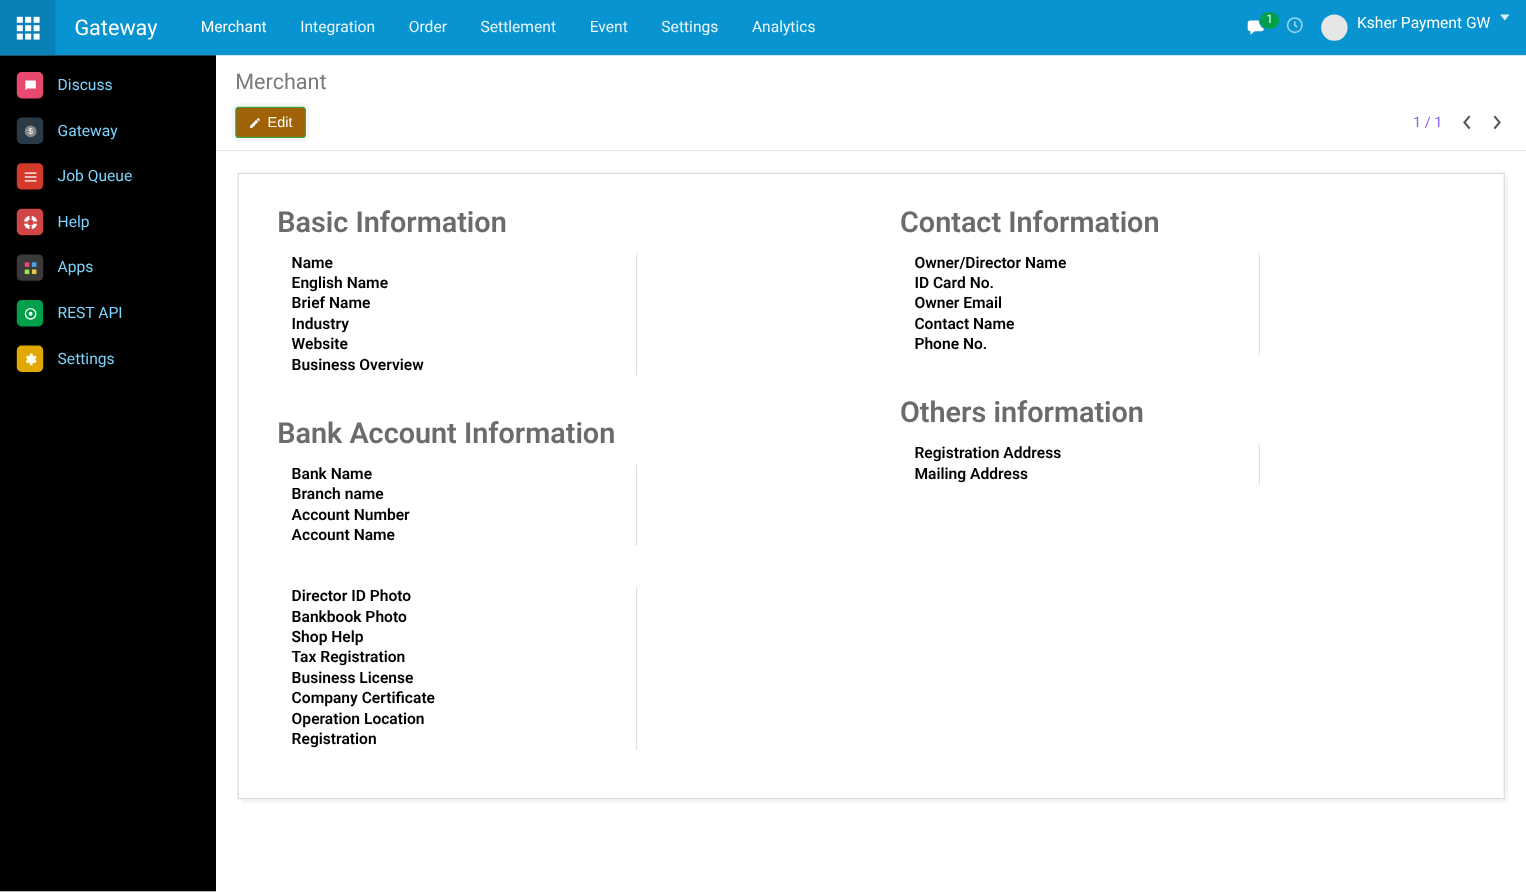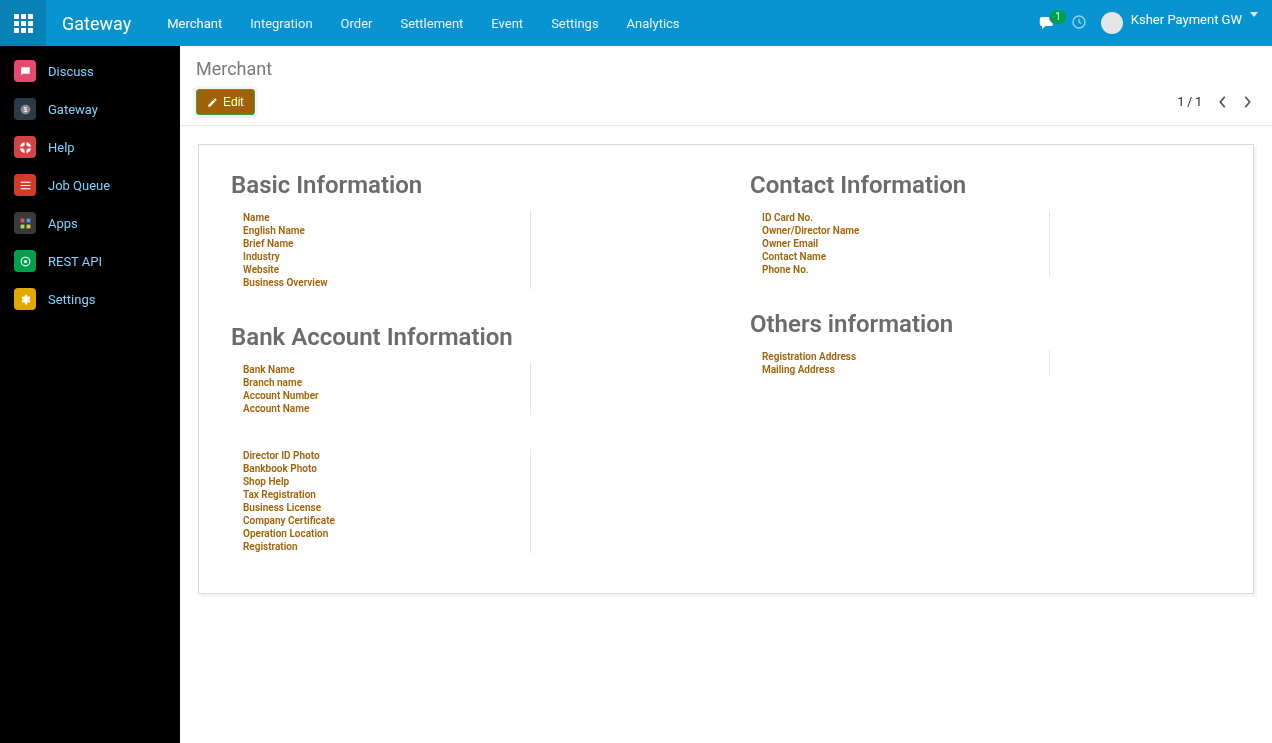--- a/index.html
+++ b/index.html
@@ -75,39 +75,39 @@
   .control-panel {
     padding:12px 16px 10px 16px; border-bottom:1px solid #e5e5e5;
   }
   .breadcrumb-title { font-size:18px; color:#7a7a7a; font-weight:400; margin-bottom:10px;}
   .cp-row { display:flex; align-items:center; justify-content:space-between;}
   .btn-edit {
     background:#a16207; color:#fff; border:1px solid #40a33a; border-radius:3px;
     padding:5px 10px; font-size:12px; cursor:pointer; display:inline-flex; align-items:center; gap:5px;
     box-shadow: 0 0 0 3px rgba(0,0,0,0.04);
   }
-  .pager { display:flex; align-items:center; gap:12px; color:#0f172a; font-size:12px;}
+  .pager { display:flex; align-items:center; gap:12px; color:#8b5cf6; font-size:12px;}
   .pager .arrows { display:flex; gap:6px;}
   .pager .arrow { width:18px; height:18px; display:flex; align-items:center; justify-content:center; cursor:pointer; color:#555;}
   .pager .arrow svg{stroke:#555;}
 
   .sheet-wrap { padding:18px;}
   .sheet {
     border:1px solid #d9d9d9; background:#fff; padding:26px 32px 40px 32px;
     box-shadow: 3px 3px 0 rgba(0,0,0,.04);
   }
   .cols { display:flex; gap:48px;}
   .col { flex:1; }
   .group + .group { margin-top:34px;}
   .group h2 {
     font-size:24px; color:#6b6b6b; font-weight:600; margin-bottom:12px;
   }
   .field-table { border-right:1px solid #e3e3e3; max-width:300px;}
   .field {
-    padding:1px 12px; font-size:10px; color:#a16207; font-weight:600;
+    padding:1px 12px; font-size:13px; color:#000000; font-weight:600;
   }
 </style>
 </head>
 <body>
 
 <div class="navbar">
   <div class="app-switcher">
     <div class="grid9">
       <span></span>
         <span></span>
@@ -165,41 +165,41 @@
       <div class="side-item">
         <div class="sicon ic-gateway">
           <svg width="13" height="13" viewBox="0 0 24 24">
             <circle cx="12" cy="12" r="9" fill="#888"></circle>
             <text x="12" y="16" font-size="13" text-anchor="middle" fill="#fff" font-family="Arial">$</text>
           </svg>
         </div>
         <span>Gateway</span>
       </div>
       <div class="side-item">
+        <div class="sicon ic-jobqueue">
+          <svg width="13" height="13" viewBox="0 0 24 24">
+            <rect x="3" y="5" width="18" height="2"></rect>
+            <rect x="3" y="11" width="18" height="2"></rect>
+            <rect x="3" y="17" width="18" height="2"></rect>
+          </svg>
+        </div>
+        <span>Job Queue</span>
+      </div>
+      <div class="side-item">
         <div class="sicon ic-help">
           <svg width="15" height="15" viewBox="0 0 24 24">
             <circle cx="12" cy="12" r="9" fill="#fff"></circle>
             <circle cx="12" cy="12" r="4" fill="#d04545"></circle>
             <rect x="10.5" y="2" width="3" height="6" fill="#d04545"></rect>
             <rect x="10.5" y="16" width="3" height="6" fill="#d04545"></rect>
             <rect x="2" y="10.5" width="6" height="3" fill="#d04545"></rect>
             <rect x="16" y="10.5" width="6" height="3" fill="#d04545"></rect>
           </svg>
         </div>
         <span>Help</span>
-      </div>
-      <div class="side-item">
-        <div class="sicon ic-jobqueue">
-          <svg width="13" height="13" viewBox="0 0 24 24">
-            <rect x="3" y="5" width="18" height="2"></rect>
-            <rect x="3" y="11" width="18" height="2"></rect>
-            <rect x="3" y="17" width="18" height="2"></rect>
-          </svg>
-        </div>
-        <span>Job Queue</span>
       </div>
       <div class="side-item">
         <div class="sicon ic-apps">
           <svg width="13" height="13" viewBox="0 0 24 24">
             <rect x="3" y="3" width="7" height="7" fill="#e84a6f"></rect>
             <rect x="14" y="3" width="7" height="7" fill="#4aa3e8"></rect>
             <rect x="3" y="14" width="7" height="7" fill="#9be84a"></rect>
             <rect x="14" y="14" width="7" height="7" fill="#e8c84a"></rect>
           </svg>
         </div>
@@ -289,22 +289,22 @@
                   <div class="field">Operation Location</div>
                   <div class="field">Registration</div>
                 </div>
             </div>
           </div>
 
           <div class="col">
             <div class="group">
               <h2>Contact Information</h2>
               <div class="field-table" id="contact-fields">
+                  <div class="field">Owner/Director Name</div>
                   <div class="field">ID Card No.</div>
-                  <div class="field">Owner/Director Name</div>
                   <div class="field">Owner Email</div>
                   <div class="field">Contact Name</div>
                   <div class="field">Phone No.</div>
                 </div>
             </div>
             <div class="group">
               <h2>Others information</h2>
               <div class="field-table" id="others-fields">
                   <div class="field">Registration Address</div>
                   <div class="field">Mailing Address</div>

